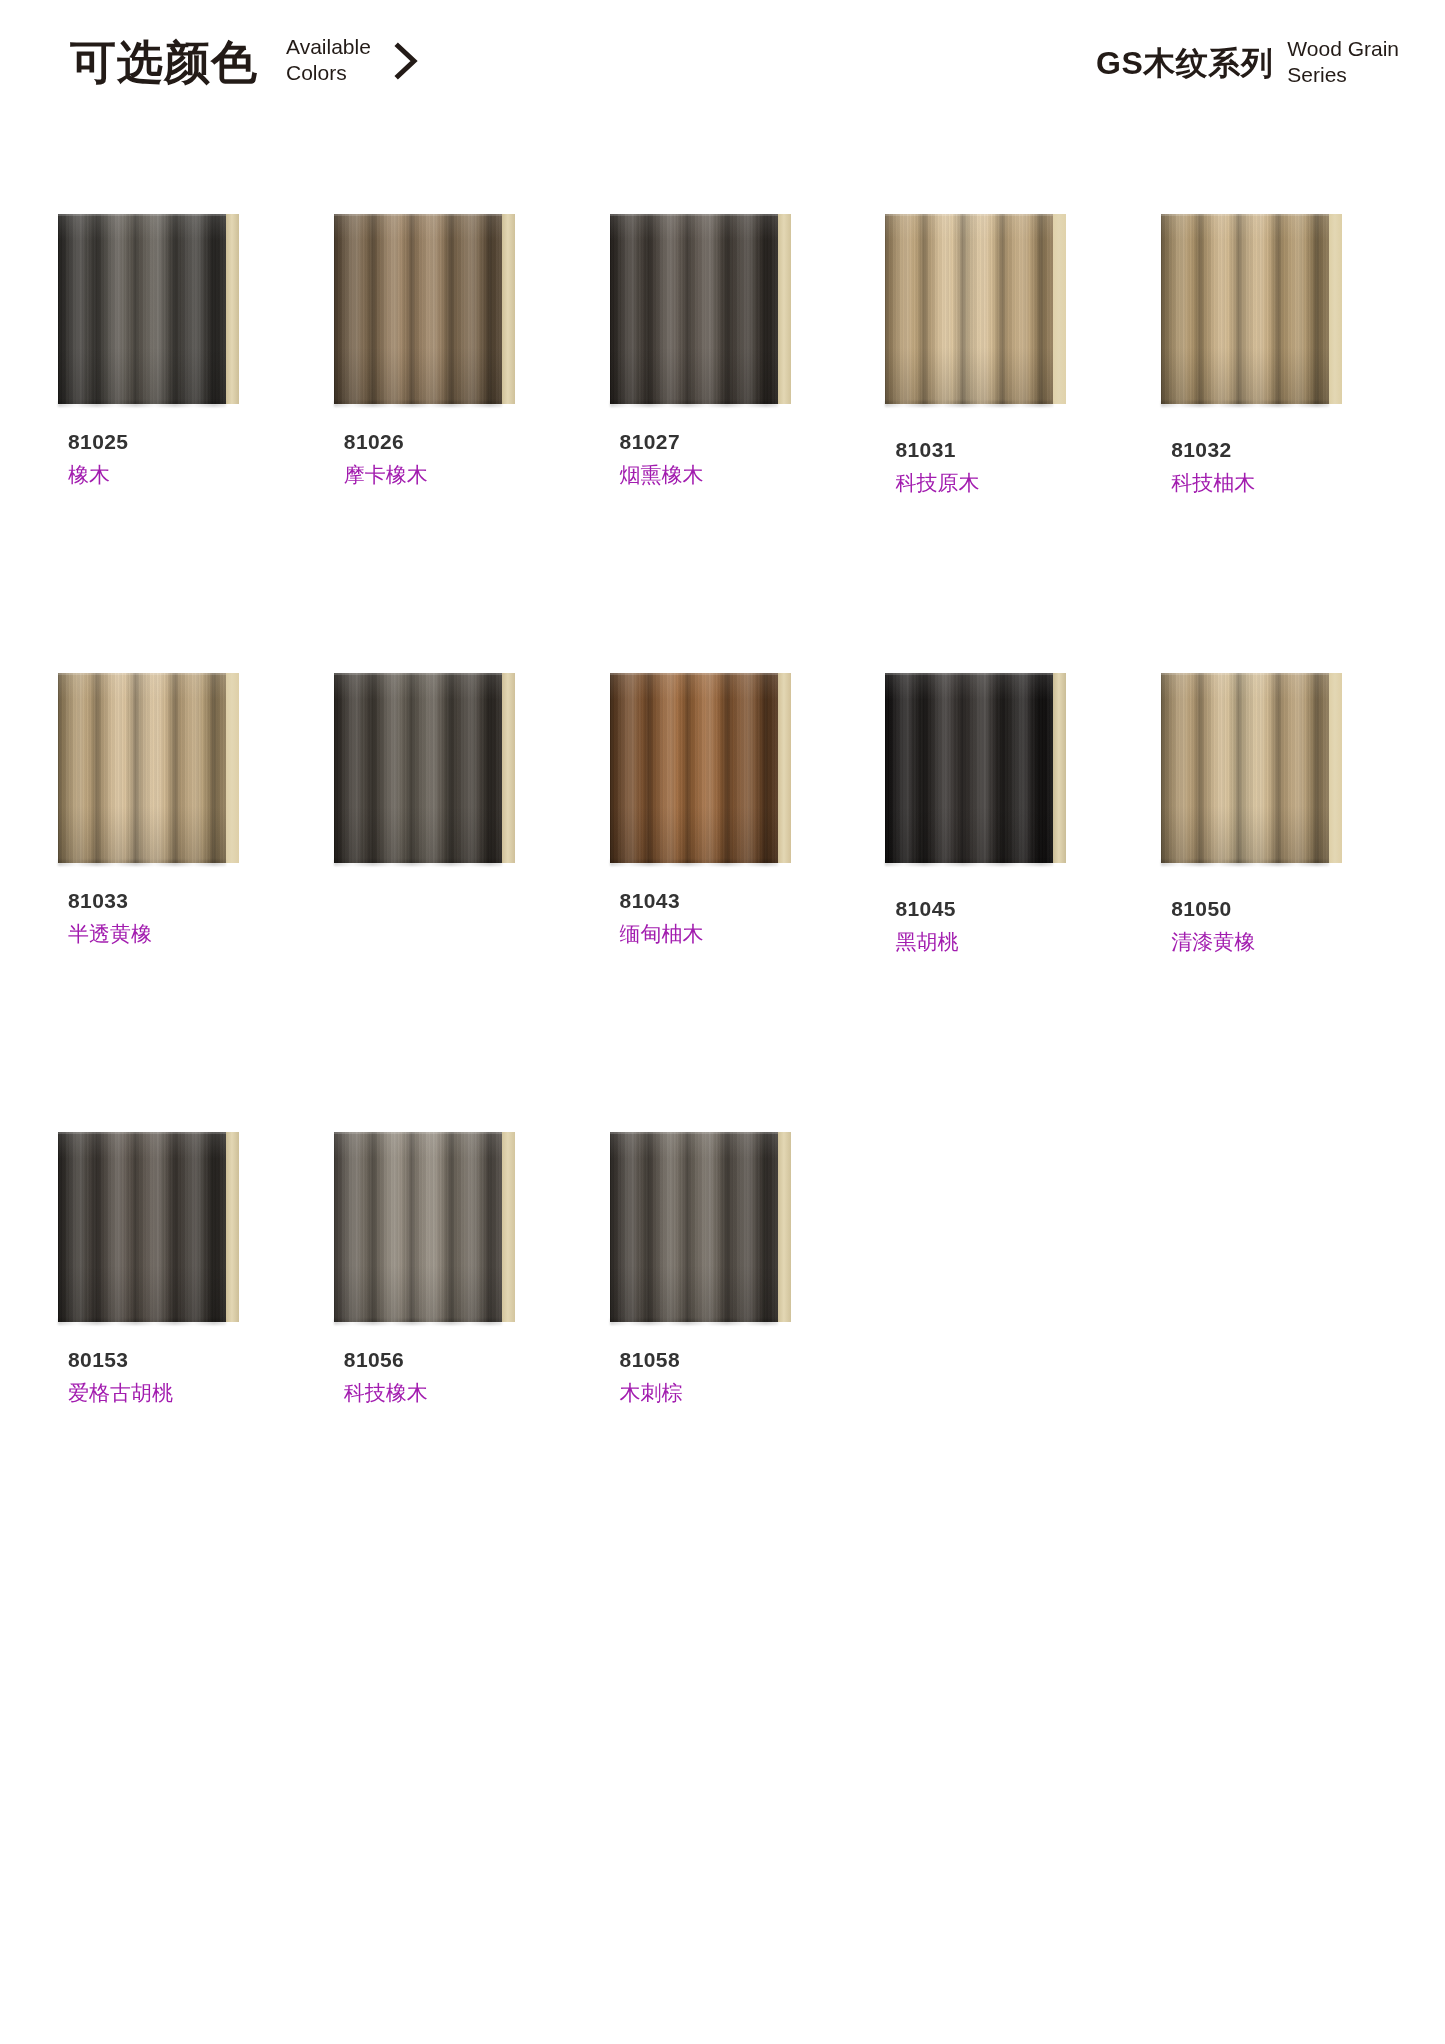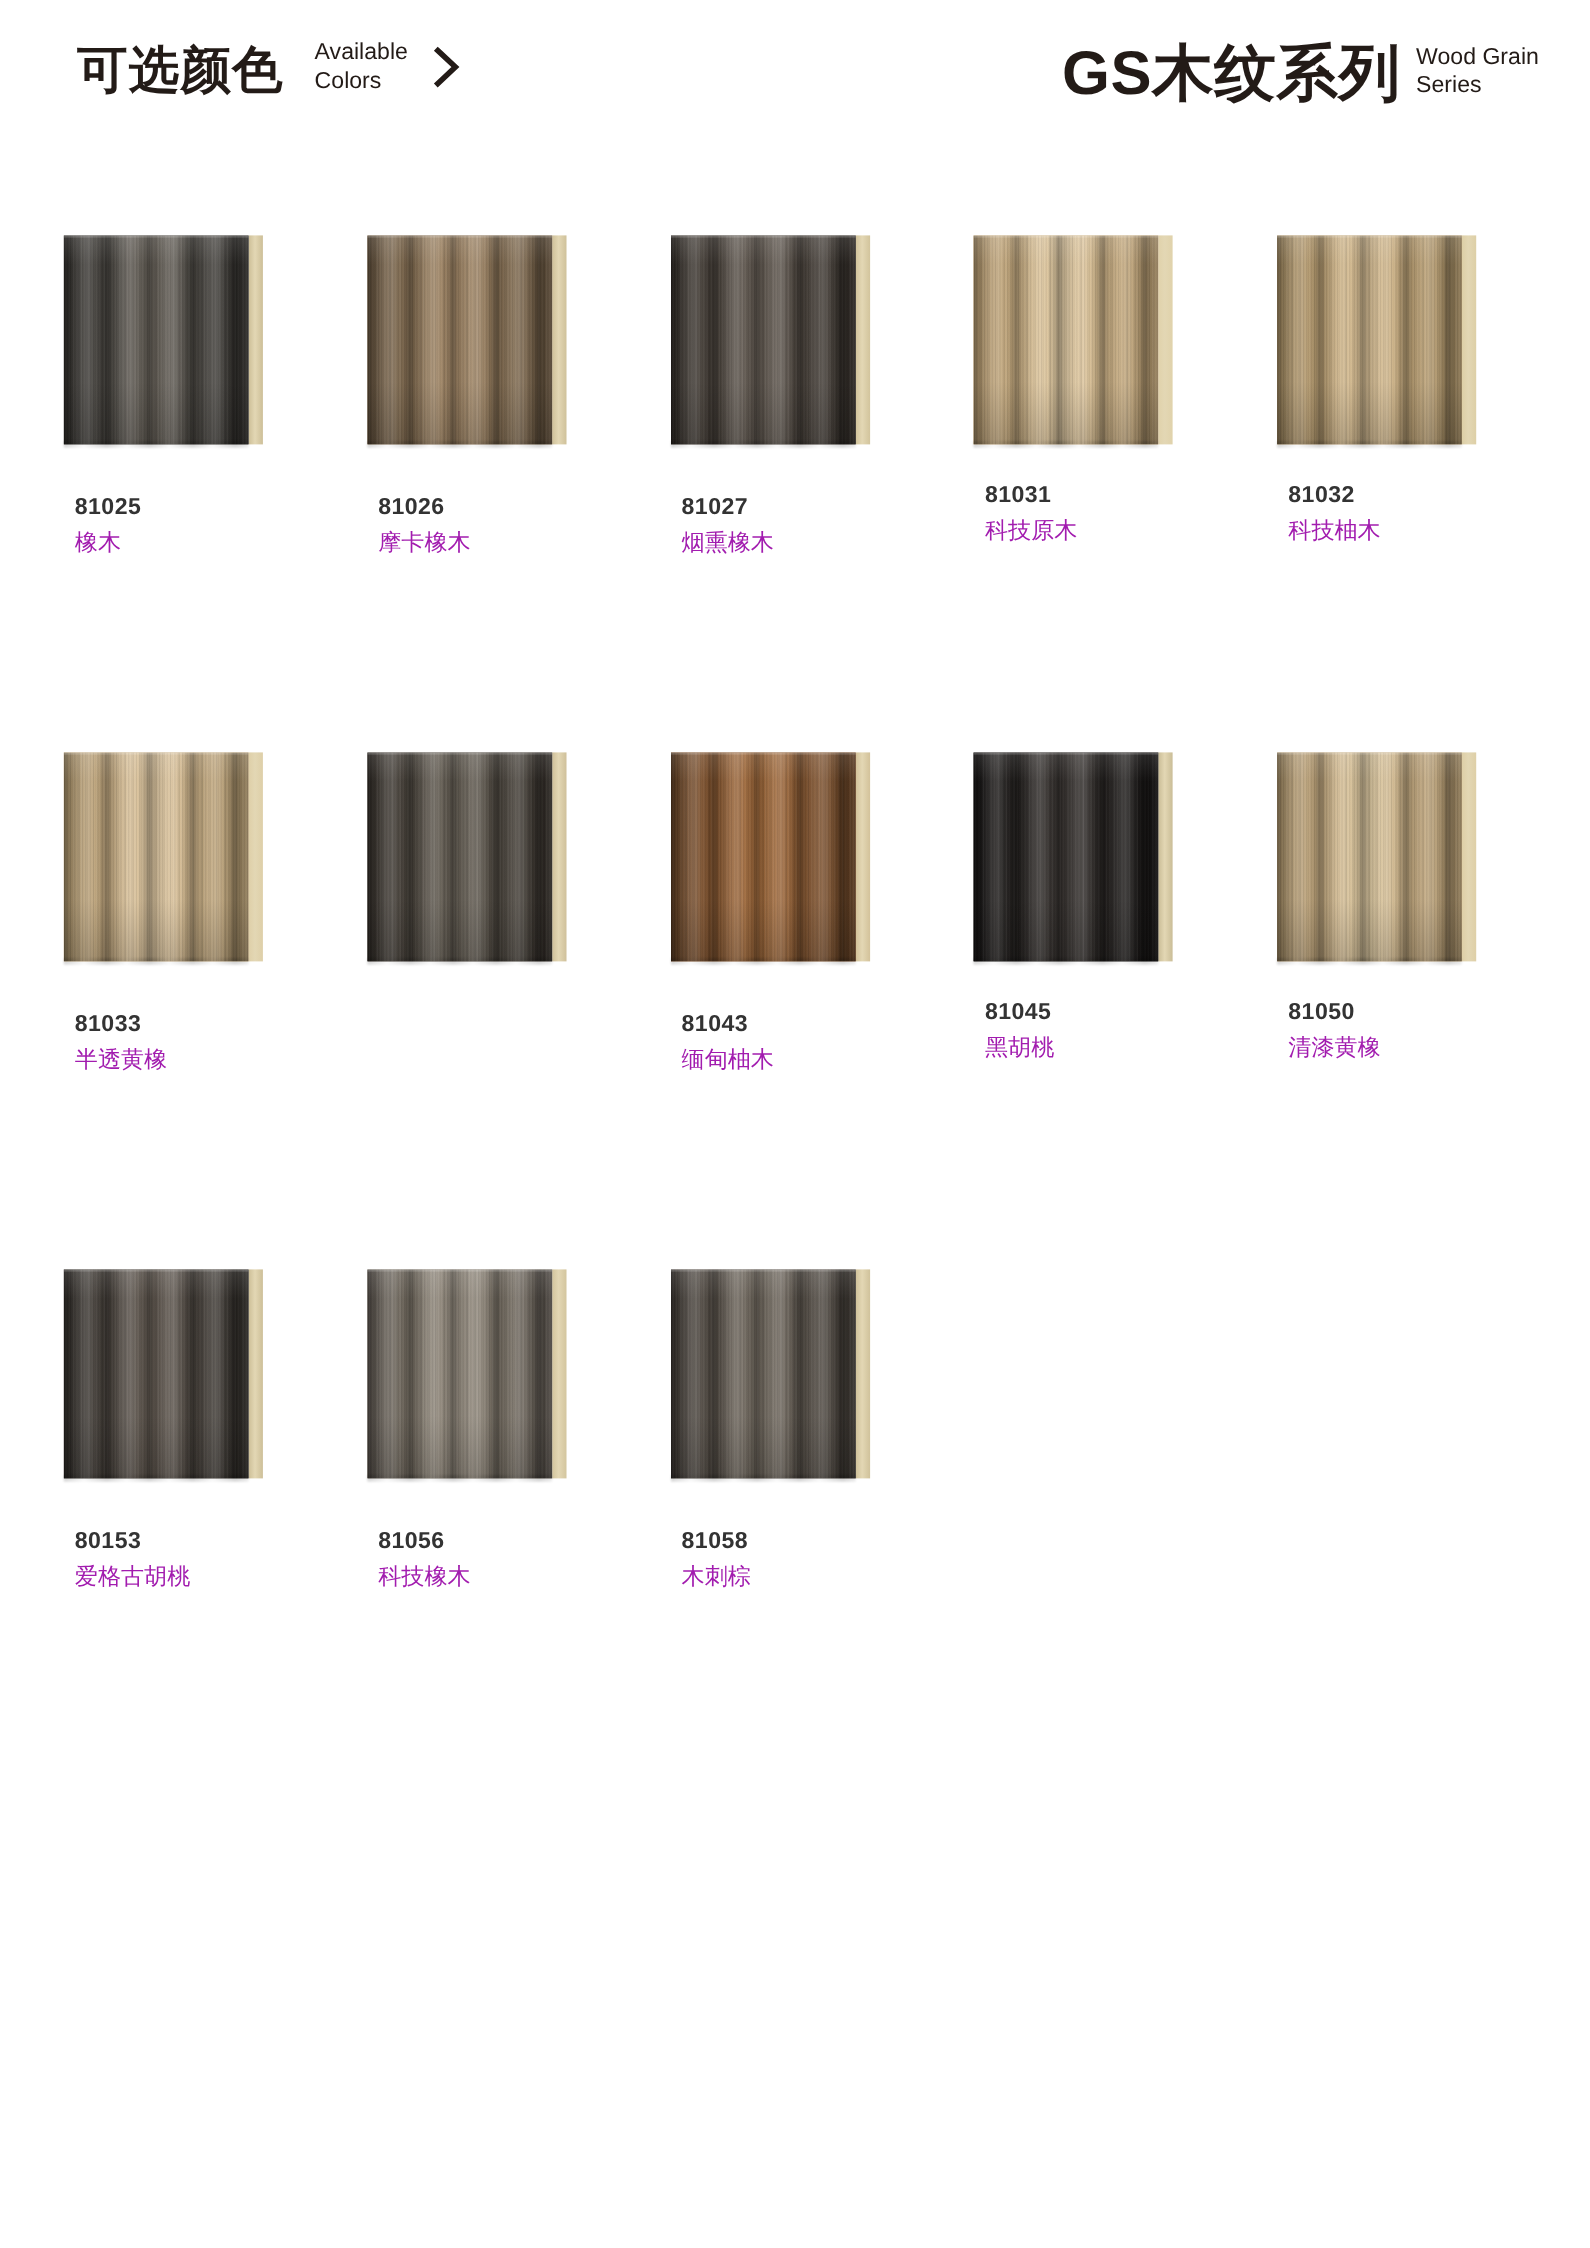--- a/index.html
+++ b/index.html
@@ -52,21 +52,21 @@
     margin-left:20px;
     margin-top:2px;
     display:block;
   }
   .hdr-right{
     display:flex;
     align-items:center;
     margin-top:38px;
   }
   .hdr-right .hdr-cn{
-    font-size:56px;
+    font-size:32px;
     letter-spacing:0.5px;
   }
   .hdr-right .hdr-en{
     font-size:21px;
     margin-left:14px;
     margin-top:-2px;
   }
 
   
   .grid{
@@ -179,21 +179,21 @@
       90deg,
       rgba(0,0,0,0.30) 0px,
       rgba(0,0,0,0.05) 18px,
       rgba(0,0,0,0.30) 39px);
     filter:blur(1px);
     opacity:0.55;
   }
 
   
   .lbl{
-    margin-top:43px;
+    margin-top:24px;
     padding-left:10px;
   }
   .code{
     font-size:21px;
     font-weight:700;
     letter-spacing:0.4px;
     color:#333333;
     line-height:1.35;
   }
   .name{

